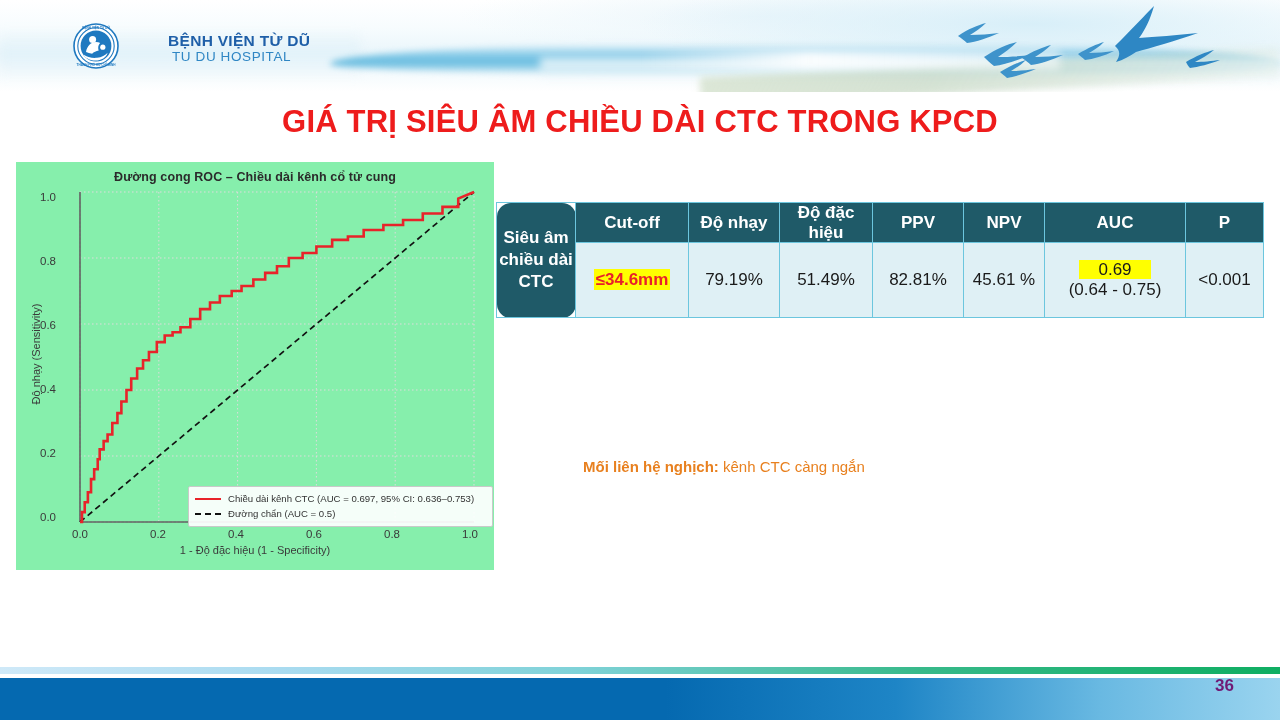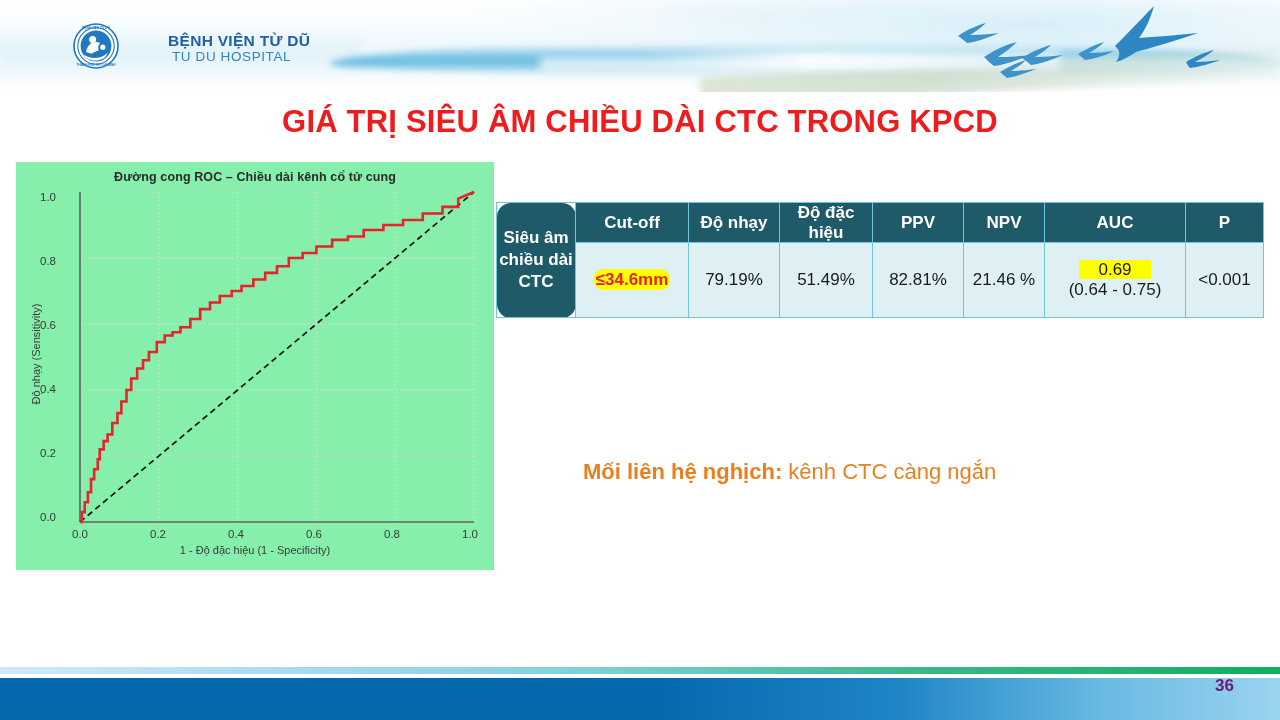--- a/index.html
+++ b/index.html
@@ -99,27 +99,27 @@
     font-size:17px;line-height:1.16;vertical-align:middle;padding:6px 2px;
   }
   .th-side{
     background:#1f5a68;color:#ffffff;font-weight:bold;text-align:center;
     font-size:17px;line-height:1.3;vertical-align:middle;padding:6px 2px;
   }
   .td-cell{
     background:#dff0f5;color:#1a1a1a;text-align:center;
     font-size:17px;line-height:1.22;vertical-align:middle;height:74px;padding:2px;
   }
-  .hl-cutoff{background:#ffff00;color:#e8202a;font-weight:bold;padding:1px 2px;border-radius:9px;}
+  .hl-cutoff{background:#ffff00;color:#e8202a;font-weight:bold;padding:1px 2px;}
   .hl-auc{background:#ffff00;color:#1a1a1a;padding:0 19px;}
 
   
   .conclusion{
     position:absolute;left:583px;top:456px;width:620px;
-    font-size:22px;color:#e8801f;line-height:1.45;
+    font-size:15px;color:#e8801f;line-height:1.45;
   }
   .conclusion b{font-weight:bold;color:#e8801f;}
 
   
   .foot-thin{
     position:absolute;left:0;top:667px;width:1280px;height:7px;
     background:linear-gradient(90deg,#cfe9f8 0%,#a9dbf0 22%,#7fd2d8 45%,#37b98a 72%,#0fae62 100%);
   }
   .foot-gap{position:absolute;left:0;top:674px;width:1280px;height:4px;background:#ffffff;}
   .foot-thick{
@@ -212,20 +212,30 @@
         <line y1="96" y2="96" x1="64" x2="458" stroke="#dcdcdc" stroke-width="1" stroke-dasharray="1.5,2.5"></line>
         <line x1="458" x2="458" y1="30" y2="360" stroke="#dcdcdc" stroke-width="1" stroke-dasharray="1.5,2.5"></line>
         <line y1="30" y2="30" x1="64" x2="458" stroke="#dcdcdc" stroke-width="1" stroke-dasharray="1.5,2.5"></line>
       </g>
     <line x1="64" y1="30" x2="64" y2="360" stroke="#606060" stroke-width="1.6"></line>
     <line x1="64" y1="360" x2="458" y2="360" stroke="#606060" stroke-width="1.6"></line>
     <path id="diag-path" fill="none" stroke="#111111" stroke-width="1.7" stroke-dasharray="6,4" d="M64.00 360.00 L458.00 30.00"></path>
     <path id="roc-path" fill="none" stroke="#e8232a" stroke-width="2.6" stroke-linejoin="miter" d="M64.00 360.00 L65.97 360.00 L65.97 350.10 L68.73 350.10 L68.73 340.20 L71.88 340.20 L71.88 330.30 L75.03 330.30 L75.03 317.10 L78.18 317.10 L78.18 307.20 L81.73 307.20 L81.73 297.30 L83.70 297.30 L83.70 287.40 L87.64 287.40 L87.64 279.15 L91.58 279.15 L91.58 272.55 L96.31 272.55 L96.31 261.00 L101.43 261.00 L101.43 251.10 L105.37 251.10 L105.37 239.55 L110.49 239.55 L110.49 228.00 L115.22 228.00 L115.22 216.45 L121.13 216.45 L121.13 206.55 L127.04 206.55 L127.04 198.30 L132.95 198.30 L132.95 190.05 L140.83 190.05 L140.83 180.15 L148.71 180.15 L148.71 173.55 L156.59 173.55 L156.59 170.25 L164.47 170.25 L164.47 165.30 L174.32 165.30 L174.32 157.05 L184.17 157.05 L184.17 147.15 L194.02 147.15 L194.02 140.55 L203.87 140.55 L203.87 133.95 L215.69 133.95 L215.69 129.00 L225.54 129.00 L225.54 124.05 L237.36 124.05 L237.36 117.45 L249.18 117.45 L249.18 110.85 L261.00 110.85 L261.00 104.25 L272.82 104.25 L272.82 96.00 L286.61 96.00 L286.61 91.05 L300.40 91.05 L300.40 84.45 L316.16 84.45 L316.16 77.85 L331.92 77.85 L331.92 74.55 L347.68 74.55 L347.68 67.95 L367.38 67.95 L367.38 63.00 L387.08 63.00 L387.08 58.05 L406.78 58.05 L406.78 51.45 L426.48 51.45 L426.48 44.85 L442.24 44.85 L442.24 36.60 L458.00 30.00"></path>
   </svg>
 
+  <div class="legend-box">
+    <div class="legend-row">
+      <span class="legend-swatch sw-solid"></span>
+      <span class="legend-label">Chiều dài kênh CTC (AUC = 0.697, 95% CI: 0.636–0.753)</span>
+    </div>
+    <div class="legend-row">
+      <span class="legend-swatch sw-dash"></span>
+      <span class="legend-label">Đường chẩn (AUC = 0.5)</span>
+    </div>
+  </div>
 </div>
 
 <table class="tbl">
   <tbody>
       <tr>
     <td class="th-side" rowspan="2" style="width:78px;border-radius:14px;">Siêu âm chiều dài CTC</td>
     <td class="th-cell" style="width:112px;">Cut-off</td>
     <td class="th-cell" style="width:90px;">Độ nhạy</td>
     <td class="th-cell" style="width:92px;text-align:center;">Độ đặc hiệu</td>
     <td class="th-cell" style="width:90px;">PPV</td>
@@ -233,21 +243,21 @@
     <td class="th-cell" style="width:140px;">AUC</td>
     <td class="th-cell">P</td>
   </tr>
   <tr>
     <td class="td-cell">
       <span class="hl-cutoff">≤34.6mm</span>
     </td>
     <td class="td-cell">79.19%</td>
     <td class="td-cell">51.49%</td>
     <td class="td-cell">82.81%</td>
-    <td class="td-cell">21.46 %</td>
+    <td class="td-cell">45.61 %</td>
     <td class="td-cell">
       <span class="hl-auc">0.69</span><br>
       <span>(0.64 - 0.75)</span>
     </td>
     <td class="td-cell">&lt;0.001</td>
   </tr>
 </tbody>
   </table>
 
 <div class="conclusion">

